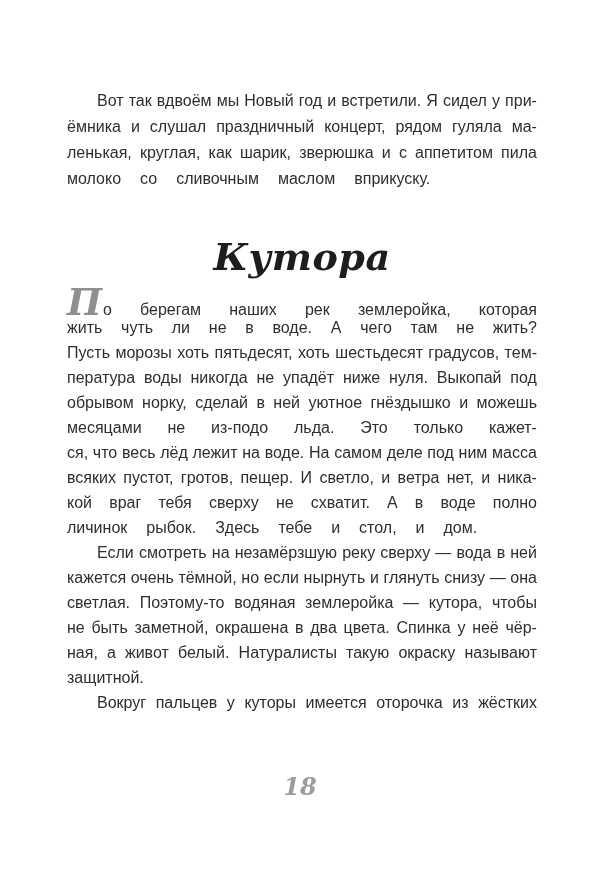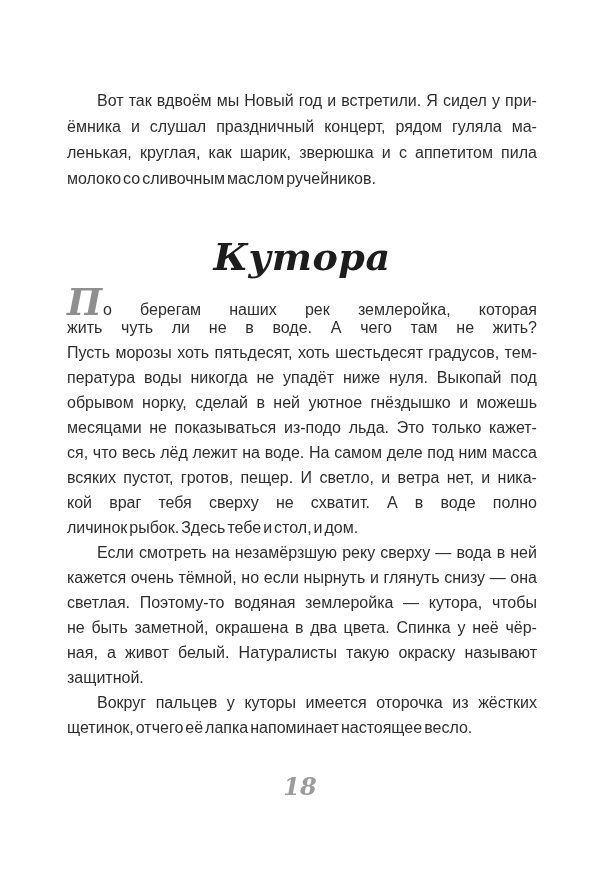--- a/index.html
+++ b/index.html
@@ -16,21 +16,21 @@
   
   .line {
     display:flex;
     justify-content:space-between;
     align-items:baseline;
     height:25px;
     white-space:nowrap;
     font-size:16px;
   }
   .line .w { display:inline-block; line-height:25px; }
-  .line.last { justify-content:flex-start; gap:2px; }
+  .line.last { justify-content:flex-start; gap:19px; }
   .line.indent { padding-left:30px; }
 
   .intro { top:88px; }
   .intro .line { height:26px; }
   .intro .line .w { line-height:26px; }
 
   .chapter-title {
     position:absolute; top:236px; left:67px; width:470px;
     text-align:center;
     font-family:"DejaVu Serif", serif;
@@ -99,21 +99,21 @@
         <span class="w">и</span>
         <span class="w">с</span>
         <span class="w">аппетитом</span>
         <span class="w">пила</span>
       </div>
       <div class="line last">
         <span class="w">молоко</span>
         <span class="w">со</span>
         <span class="w">сливочным</span>
         <span class="w">маслом</span>
-        <span class="w">ручейников.</span>
+        <span class="w">вприкуску.</span>
       </div>
     </div>
 
   <div class="chapter-title">Кутора</div>
 
   <div class="text-col body-text">
     <div>
         <div class="line">
           <span class="w"><span class="drop-cap">П</span>о</span>
           <span class="w">берегам</span>
@@ -163,21 +163,20 @@
           <span class="w">в</span>
           <span class="w">ней</span>
           <span class="w">уютное</span>
           <span class="w">гнёздышко</span>
           <span class="w">и</span>
           <span class="w">можешь</span>
         </div>
         <div class="line">
           <span class="w">месяцами</span>
           <span class="w">не</span>
-          <span class="w">показываться</span>
           <span class="w">из-подо</span>
           <span class="w">льда.</span>
           <span class="w">Это</span>
           <span class="w">только</span>
           <span class="w">кажет-</span>
         </div>
         <div class="line">
           <span class="w">ся,</span>
           <span class="w">что</span>
           <span class="w">весь</span>
@@ -294,27 +293,18 @@
         <div class="line indent">
           <span class="w">Вокруг</span>
           <span class="w">пальцев</span>
           <span class="w">у</span>
           <span class="w">куторы</span>
           <span class="w">имеется</span>
           <span class="w">оторочка</span>
           <span class="w">из</span>
           <span class="w">жёстких</span>
         </div>
-        <div class="line last">
-          <span class="w">щетинок,</span>
-          <span class="w">отчего</span>
-          <span class="w">её</span>
-          <span class="w">лапка</span>
-          <span class="w">напоминает</span>
-          <span class="w">настоящее</span>
-          <span class="w">весло.</span>
-        </div>
       </div>
   </div>
 
   <div class="page-number">18</div>
 
 </div>
 
 </body></html>

